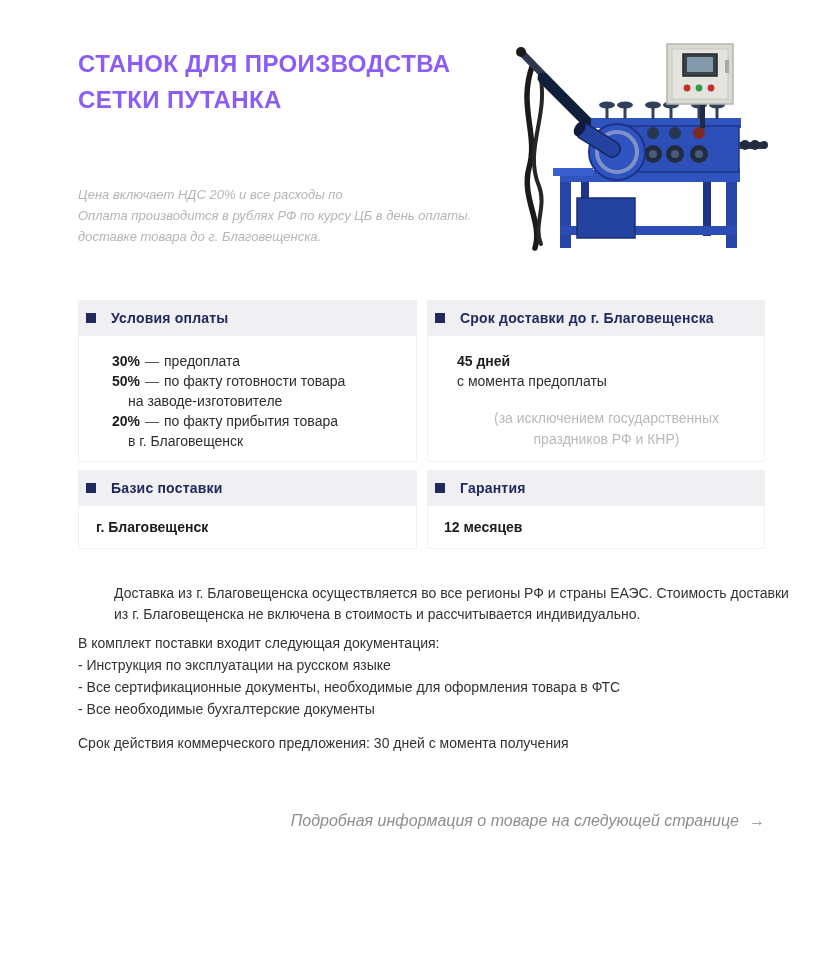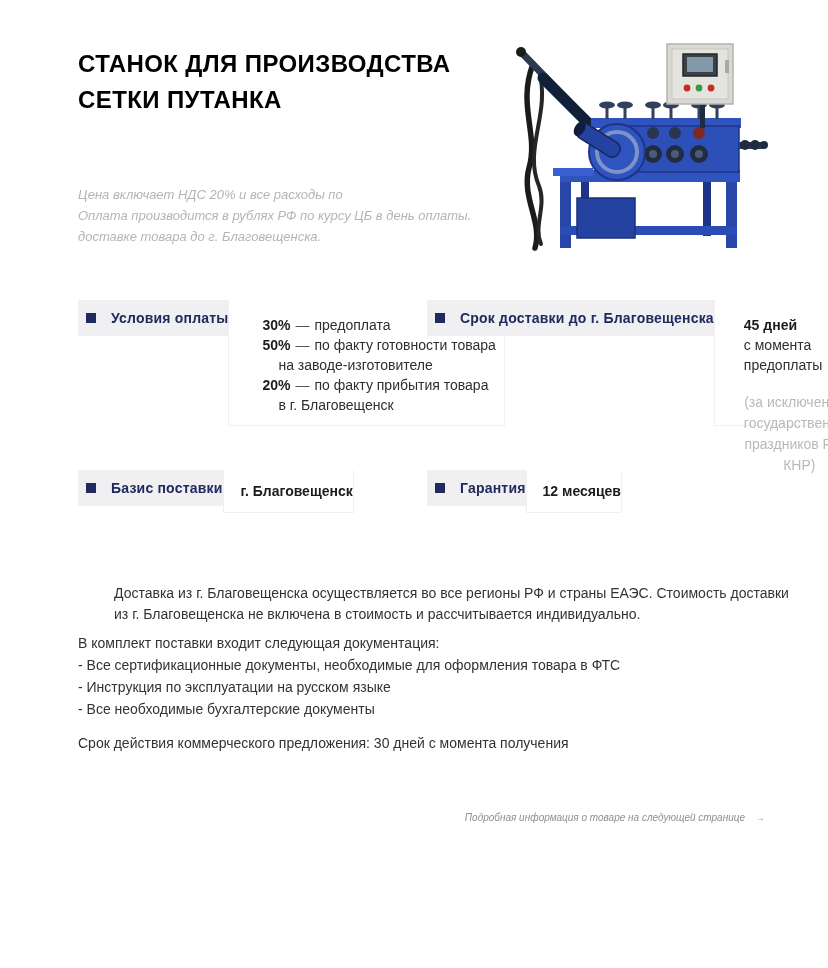--- a/index.html
+++ b/index.html
@@ -5,35 +5,35 @@
   * { margin:0; padding:0; box-sizing:border-box; }
   html,body { background:#ffffff; }
   .page {
     position:relative; width:828px; height:968px; background:#ffffff;
     font-family:"Liberation Sans", sans-serif; overflow:hidden;
     margin:0 auto;
   }
   
   .title {
     position:absolute; left:78px; top:46px;
-    font-size:24px; font-weight:bold; color:#000000;
+    font-size:24px; font-weight:bold; color:#8b5cf6;
     line-height:36px; letter-spacing:0.4px;
   }
   .price-note {
     position:absolute; left:78px; top:184px;
     font-size:13px; font-style:italic; color:#b5b5b5; line-height:21px;
   }
   .product {
     position:absolute; left:503px; top:30px; width:268px; height:228px;
   }
   
   .tbl { position:absolute; left:78px; width:687px; display:flex; }
   .tbl-payment { top:300px; }
   .tbl-basis   { top:470px;border-radius:17px; }
-  .col { display:flex; }
+  .col { display:flex; flex-direction:column; }
   .col-l { width:339px; margin-right:10px; }
   .col-r { width:338px; }
   .cell-head {
     height:36px; background:#f0f0f3; display:flex; align-items:center;
     padding-left:8px; flex-shrink:0;
   }
   .sq { width:10px; height:10px; background:#202a5c; margin-right:15px; flex-shrink:0; }
   .cell-head .hd-txt { font-size:14px; font-weight:bold; color:#202a5c; letter-spacing:0.2px; }
   .cell-body {
     background:#ffffff; border:1px solid #f1f1f4; border-top:none;
@@ -55,21 +55,21 @@
     position:absolute; left:78px; width:690px;
     font-size:14px; color:#333333; line-height:21px;
   }
   .p-delivery { top:583px;margin-left:36px; }
   .p-docs { top:633px; }
   .p-docs .doc-item { margin-top:1px; }
   .p-validity { top:733px; }
   
   .footer-note {
     position:absolute; left:78px; top:812px; width:687px;
-    text-align:right; font-size:10px; font-style:italic; color:#8f8f8f;
+    text-align:right; font-size:16px; font-style:italic; color:#8f8f8f;
   }
   .footer-note .arr { font-style:normal; margin-left:10px; color:#8f8f8f; }
 </style>
 </head>
 <body>
 
 <div class="page">
 
   <div class="title">
     <div>СТАНОК ДЛЯ ПРОИЗВОДСТВА</div>
@@ -230,22 +230,22 @@
         <span class="hd-txt">Гарантия</span>
       </div>
       <div class="cell-body basis-body pl-r">12 месяцев</div>
     </div>
   </div>
 
   <div class="para p-delivery">Доставка из г. Благовещенска осуществляется во все регионы РФ и страны ЕАЭС. Стоимость доставки из г. Благовещенска не включена в стоимость и рассчитывается индивидуально.</div>
 
   <div class="para p-docs">
     <div>В комплект поставки входит следующая документация:</div>
+    <div class="doc-item">- Инструкция по эксплуатации на русском языке</div>
     <div class="doc-item">- Все сертификационные документы, необходимые для оформления товара в ФТС</div>
-    <div class="doc-item">- Инструкция по эксплуатации на русском языке</div>
     <div class="doc-item">- Все необходимые бухгалтерские документы</div>
   </div>
 
   <div class="para p-validity">Срок действия коммерческого предложения: 30 дней с момента получения</div>
 
   <div class="footer-note">
     <span>Подробная информация о товаре на следующей странице</span><span class="arr">→</span>
   </div>
 
 </div>

